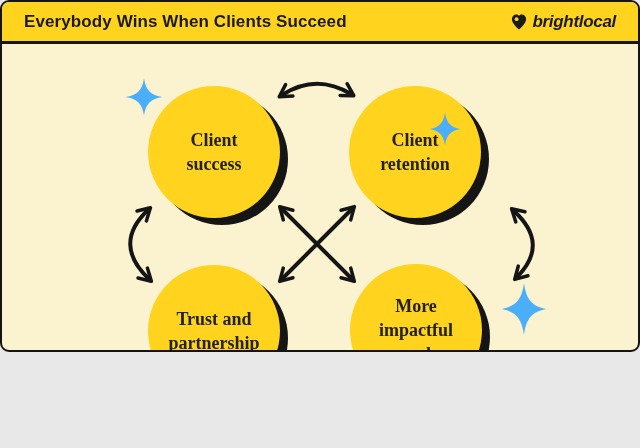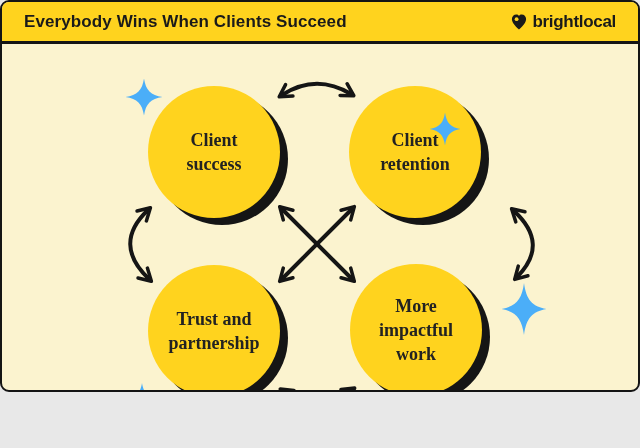--- a/index.html
+++ b/index.html
@@ -1,21 +1,21 @@
 <!DOCTYPE html>
 <html><head>
 <meta charset="utf-8">
 <style>
   html, body { margin: 0; padding: 0; background: #e8e8e8; }
   * { box-sizing: border-box; }
 
   .frame {
     position: relative;
     width: 640px;
-    height: 392px;
+    height: 352px;
     background: #FBF3CF;
     border: 2px solid #141414;
     border-radius: 9px;
     overflow: hidden;
     font-family: "Liberation Sans", sans-serif;
   }
 
   
   .header {
     position: relative;
@@ -37,20 +37,21 @@
   .brand {
     display: flex;
     align-items: center;
     gap: 4px;
   }
   .brand-text {
     font-size: 17px;
     font-weight: 700;
     letter-spacing: -0.3px;
     color: #1A1A1A;
+    font-style: italic;
   }
 
   
   .canvas {
     position: relative;
     width: 636px;
     height: 401px;
     font-family: Liberation Serif, serif;
   }
 

